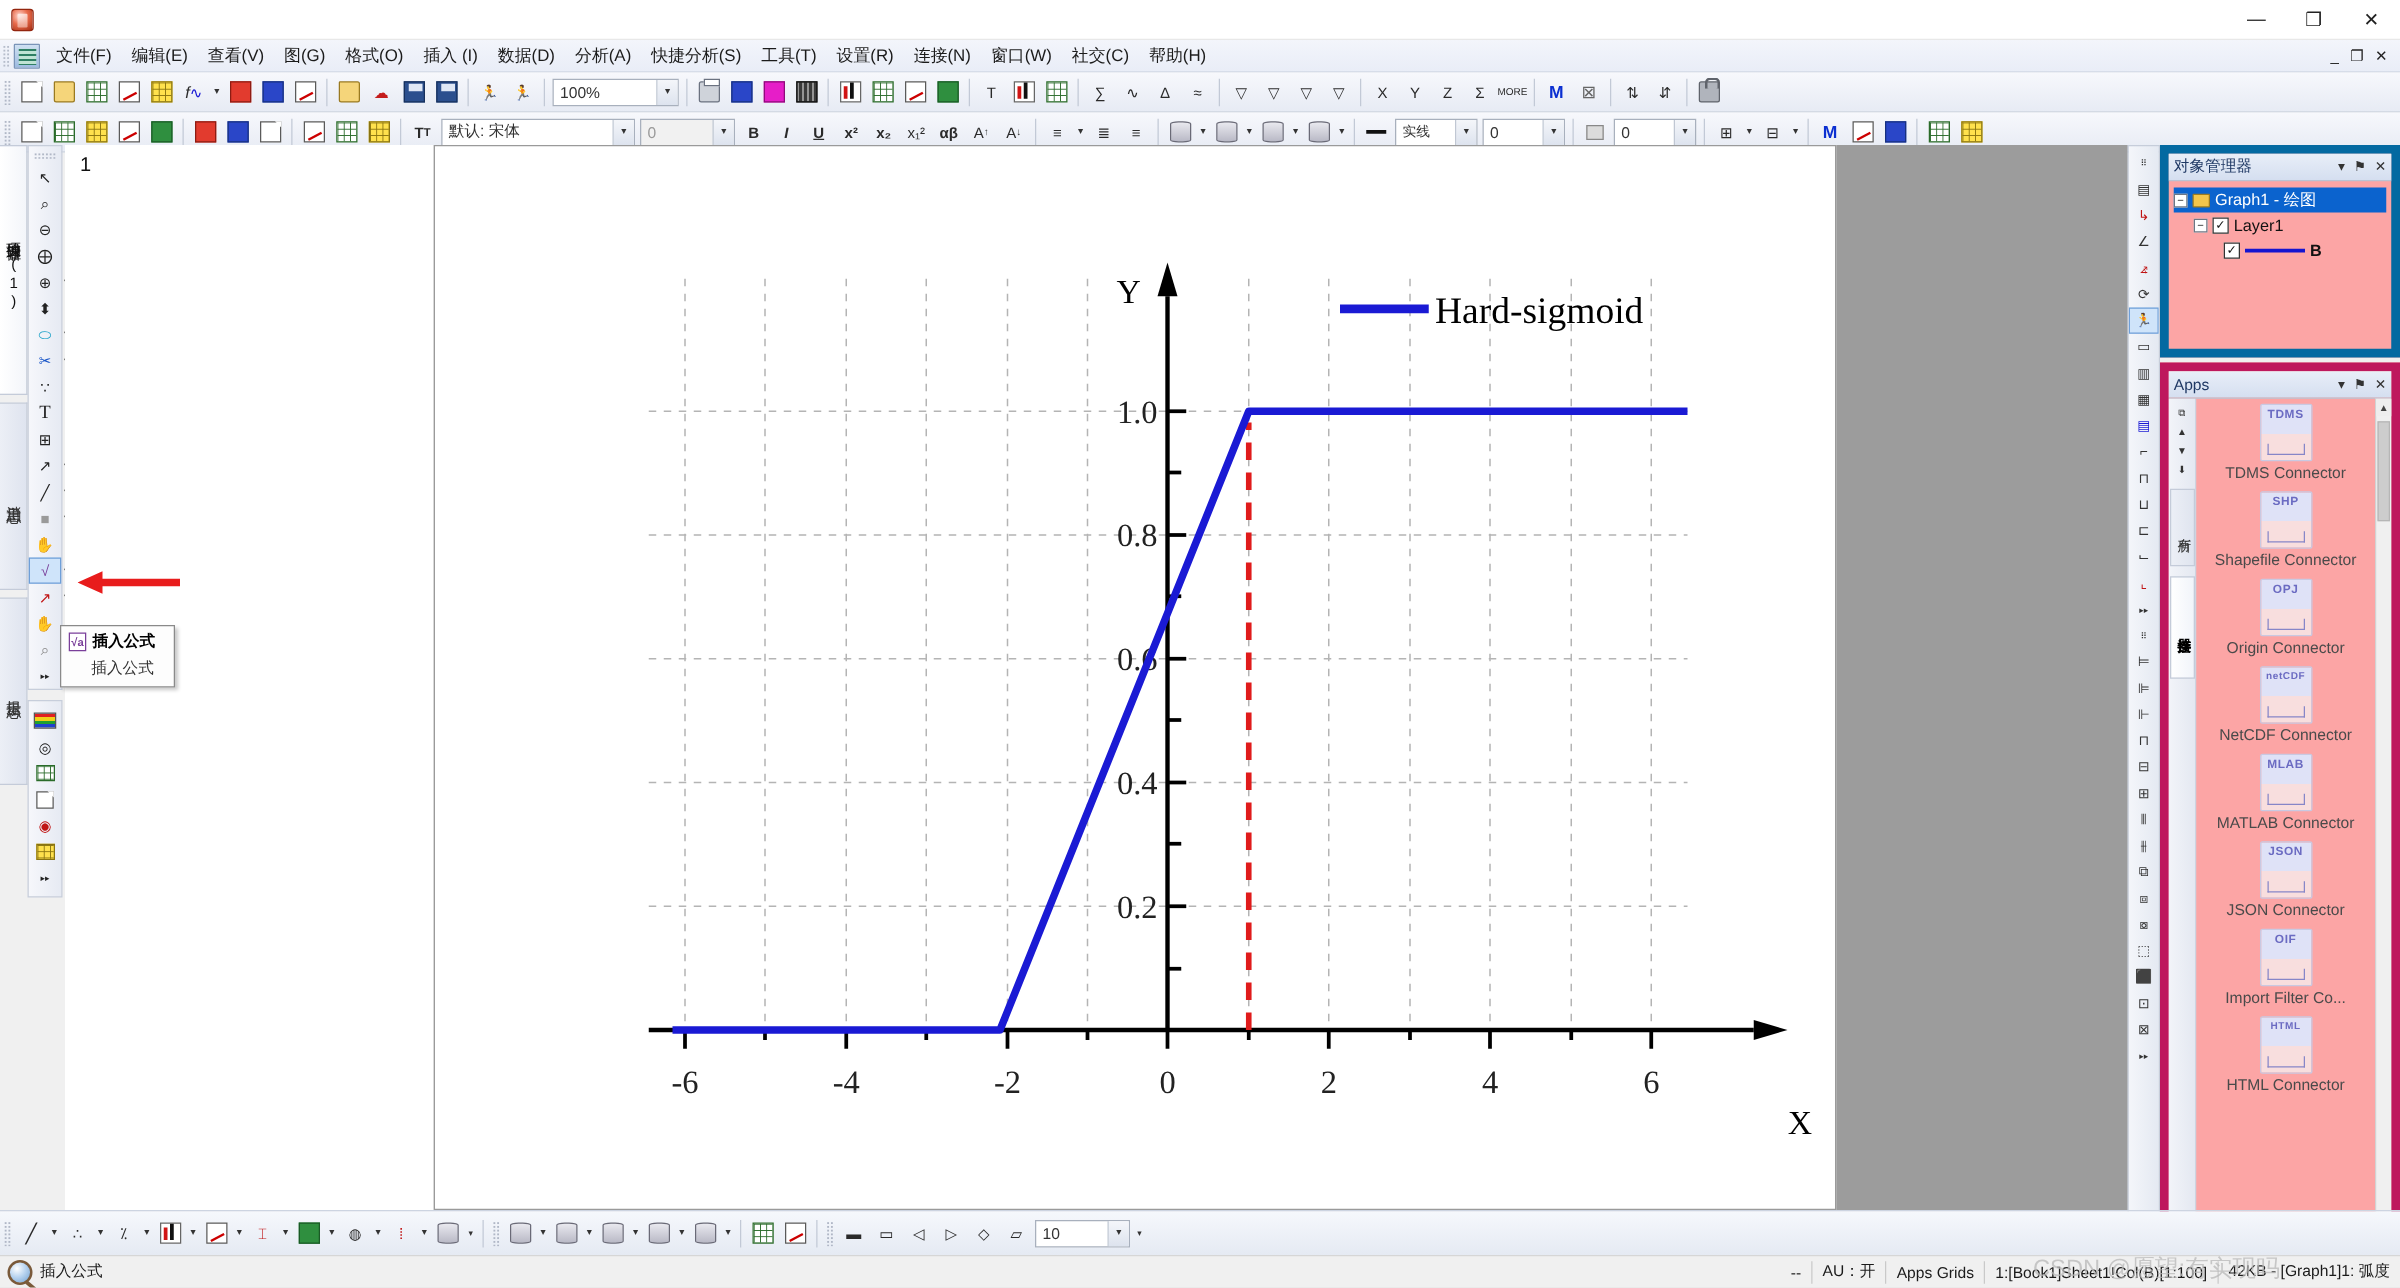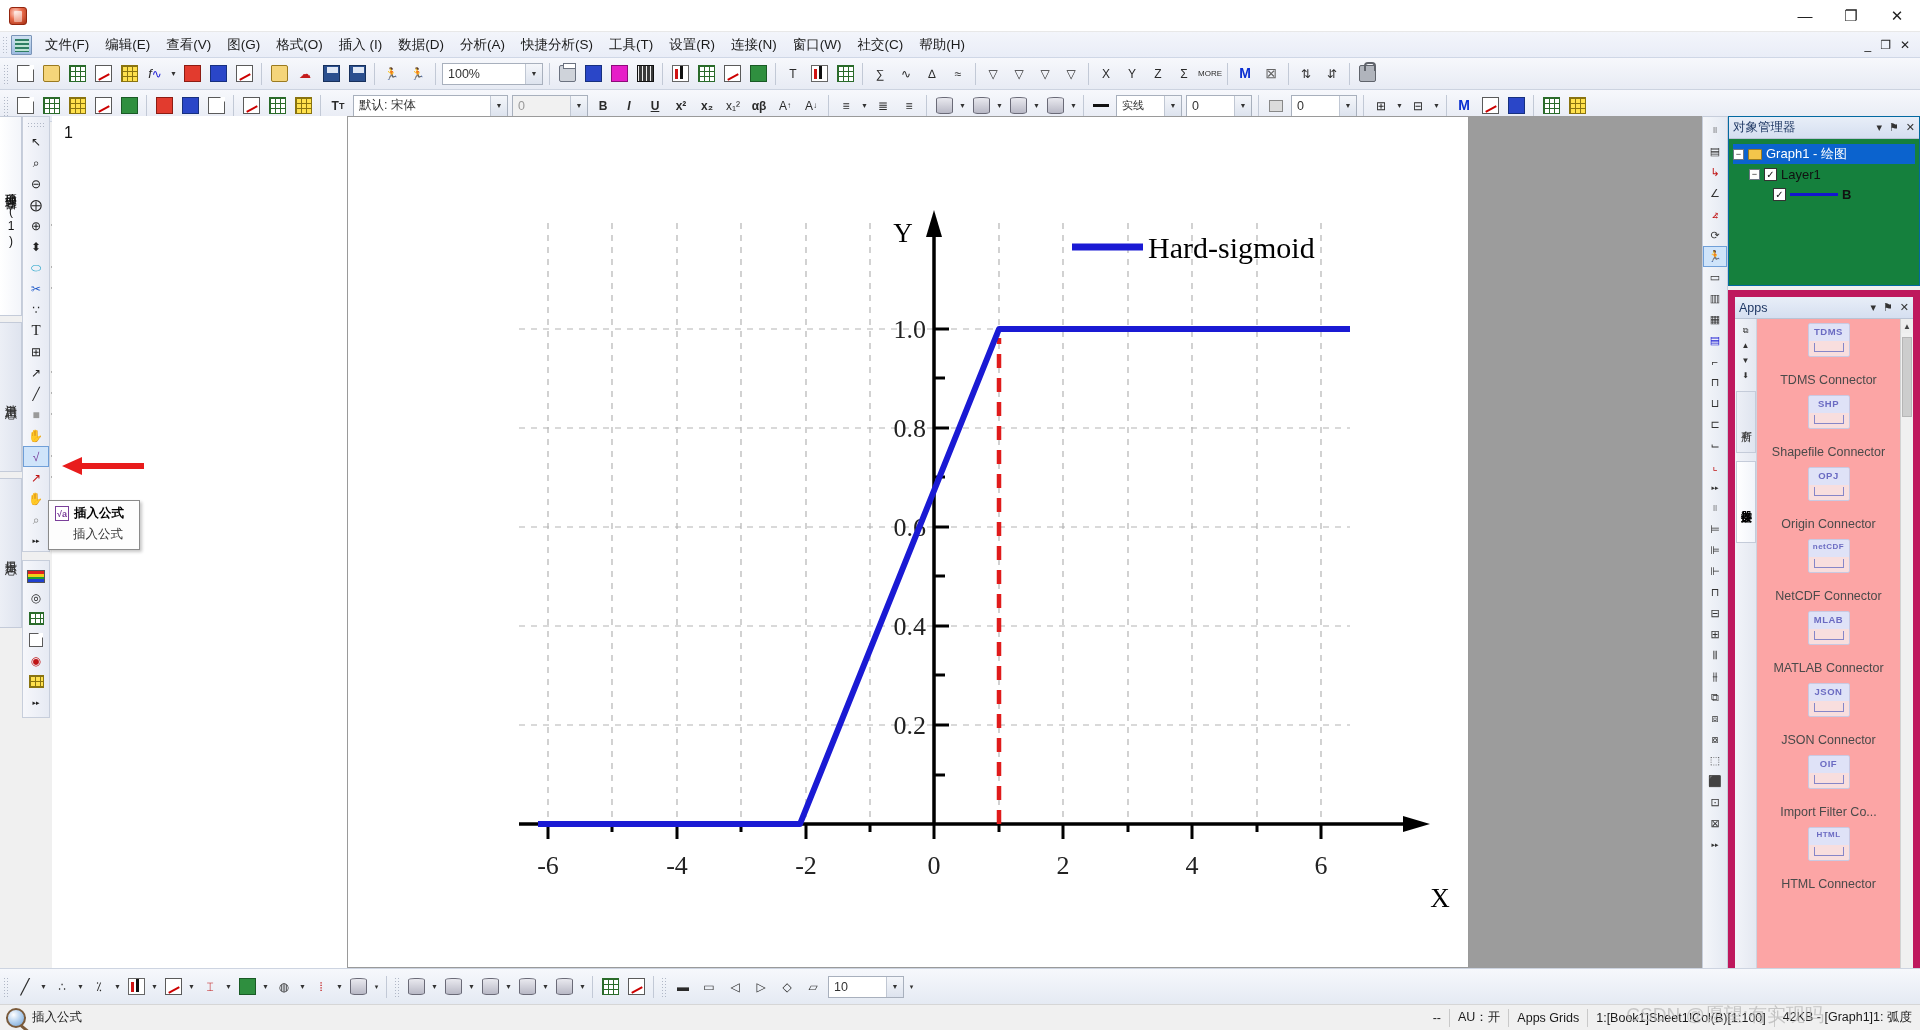--- a/index.html
+++ b/index.html
@@ -181,21 +181,21 @@
     background:linear-gradient(90deg,#f4f6fa,#e4e9f2); border:1px solid #c6cdda;
     padding-top:3px; overflow:hidden;
   }
   .rstool{ width:24px;height:21px;margin:0 auto;display:flex;align-items:center;justify-content:center;
     font-size:11px;color:#333;border:1px solid transparent;}
   .rstool.sel{border-color:#6f9fd8;background:#cfe4fa;}
 
   
   .panelOM{
     position:absolute; left:1728px; top:116px; width:192px; height:170px;
-    background:#15803d; border:1px solid #0369a1;
+    background:#fca5a5; border:7px solid #0369a1;
   }
   .panelhdr{
     height:22px; background:linear-gradient(#e8eef8,#d5dff0); border-bottom:1px solid #b9c3d4;
     display:flex; align-items:center; padding:0 4px; font-size:12.5px; color:#1f3864;
   }
   .panelhdr .ctl{ margin-left:auto; display:flex; gap:7px; font-size:11px; color:#333;}
   .tree{ padding:5px 4px; font-size:13px; color:#111;}
   .trow{ display:flex; align-items:center; gap:4px; height:20px; }
   .trow.sel{ background:#0b63ce; color:#fff; }
   .expander{ width:11px;height:11px;border:1px solid #6d7785;background:#fff;font-size:9px;
@@ -213,21 +213,21 @@
   .appsnavcol{ width:22px; background:linear-gradient(90deg,#f2f4f9,#e4e8f1);
     border-right:1px solid #cdd4e0; display:flex; flex-direction:column; align-items:center; padding-top:4px;}
   .appsnavcol .nb{ width:16px;height:15px;display:flex;align-items:center;justify-content:center;font-size:8px;color:#333;}
   .appsvtab{ width:20px; margin-top:8px; writing-mode:vertical-rl; text-orientation:upright;
     background:linear-gradient(90deg,#eceff6,#dfe4ef); border:1px solid #c4cbd9;
     font-size:11px; color:#333; padding:6px 1px; text-align:center;}
   .appsvtab.bold{ font-weight:bold; color:#000; background:linear-gradient(90deg,#ffffff,#f1f4fa);}
   .appsgrid{ flex:1; overflow:hidden; padding-top:4px; }
   .appitem{ width:100%; text-align:center; margin-bottom:7px; }
   .appico{
-    width:42px;height:34px;margin:0 auto 16px;position:relative;
+    width:42px;height:46px;margin:0 auto 2px;position:relative;
     background:linear-gradient(#dfe2f7 0 52%, #f8dede 52% 100%);
     border:1px solid #c9c9e2;border-radius:2px;text-decoration:underline;
   }
   .appico .lbl{ position:absolute;left:0;right:0;top:2px;font-size:9.5px;font-weight:bold;color:#6b6bc2;
     letter-spacing:.5px;}
   .appico .wave{ position:absolute;left:5px;right:5px;bottom:4px;height:9px;
     border:1.5px solid #8686c8;border-top:none;}
   .appname{ font-size:12.5px;color:#4a4a4a;line-height:15px;}
   .appsscroll{ width:13px;background:#f0f0f0;border-left:1px solid #d2d2d2;position:relative;}
   .appsscroll .thumb{ position:absolute;left:1px;right:1px;top:18px;height:80px;background:#cdcdcd;border:1px solid #b6b6b6;}

